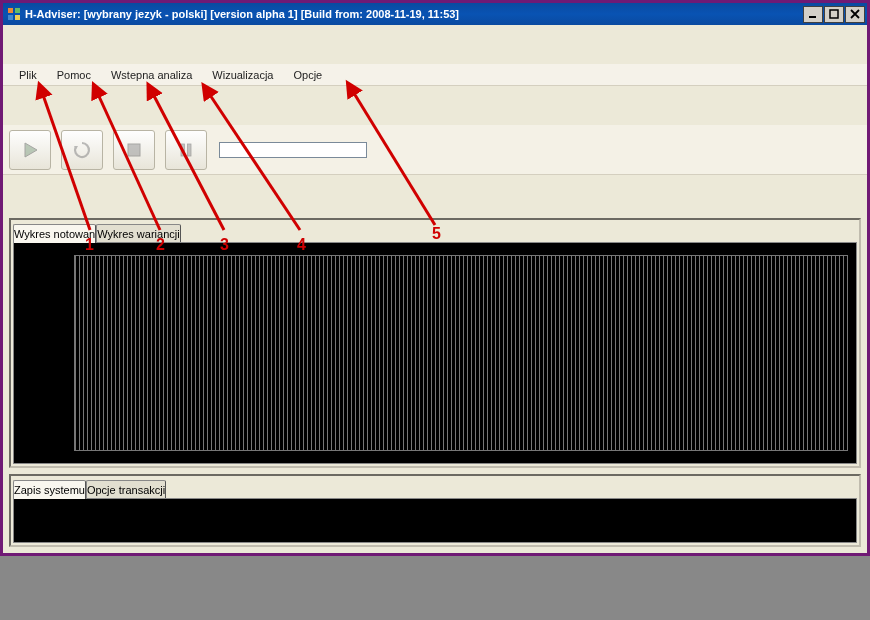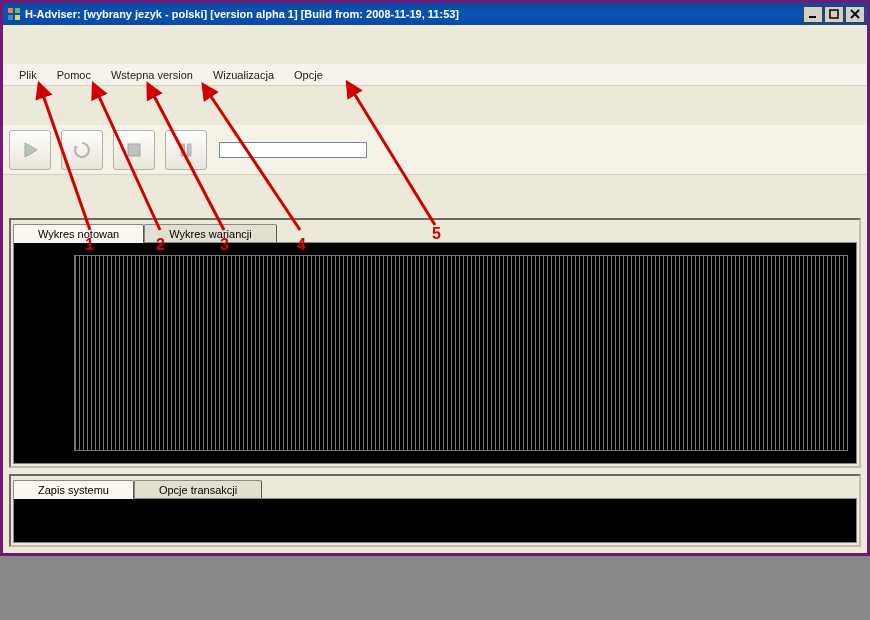--- a/index.html
+++ b/index.html
@@ -109,21 +109,21 @@
   .panel.upper { height: 250px; }
   .panel.lower { flex: 1; min-height: 0; }
   .tabstrip {
     height: 22px;
     display: flex;
     align-items: flex-end;
     background: #ece9d8;
     padding-left: 2px;
   }
   .tab {
-    padding: 3px 24px;
+    padding: 3px 0;
     font-size: 11px;
     border-left: 1px solid #888;
     border-top: 1px solid #888;
     border-right: 1px solid #555;
     border-bottom: none;
     border-radius: 2px 2px 0 0;
     background: #ece9d8;
     margin-right: 0;
     cursor: default;
     position: relative;
@@ -199,21 +199,21 @@
         <svg width="10" height="10" viewBox="0 0 10 10">
             <path d="M1 1 L9 9 M9 1 L1 9" stroke="#000" stroke-width="1.8"></path>
           </svg>
       </div>
     </div>
   </div>
 
   <div class="menubar">
     <div class="menu-item">Plik</div>
     <div class="menu-item">Pomoc</div>
-    <div class="menu-item">Wstepna version</div>
+    <div class="menu-item">Wstepna analiza</div>
     <div class="menu-item">Wizualizacja</div>
     <div class="menu-item">Opcje</div>
   </div>
 
   <div class="toolbar">
     <div class="tool-btn">
       <svg width="20" height="20" viewBox="0 0 20 20">
         <polygon points="5,3 17,10 5,17" fill="#8aa58a" stroke="#666" stroke-width="1"></polygon>
       </svg>
     </div>

